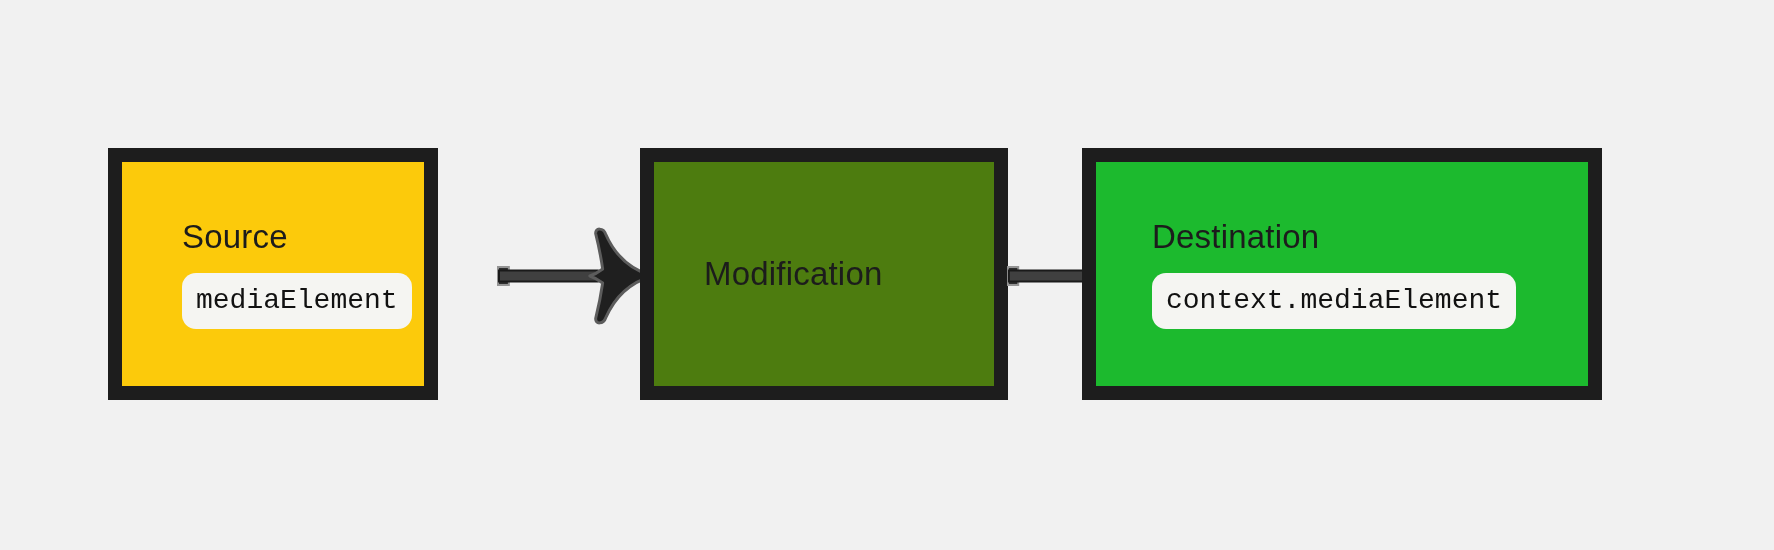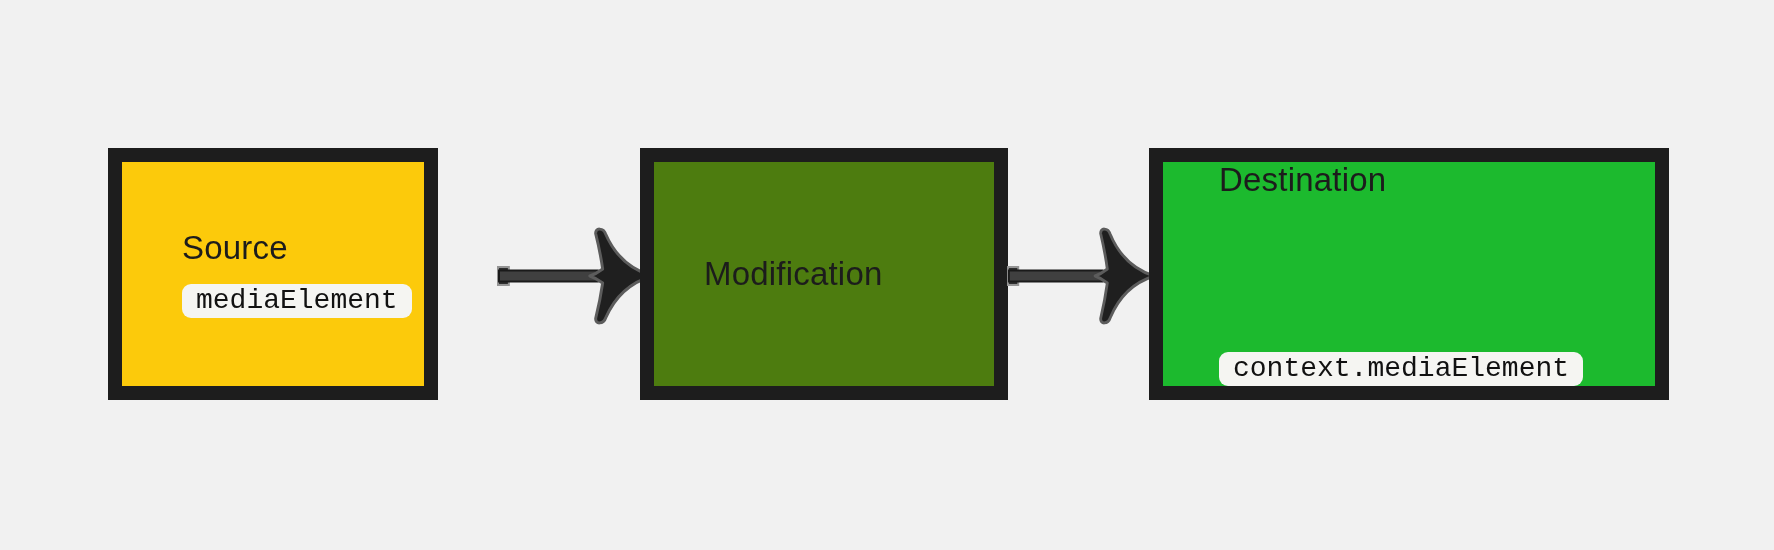--- a/index.html
+++ b/index.html
@@ -21,38 +21,38 @@
     height: 252px;
     box-sizing: border-box;
     border: 14px solid #1d1d1d;
     display: flex;
     flex-direction: column;
     justify-content: center;
     align-items: flex-start;
   }
   .node-source      { left: 108px;  width: 330px; padding-left: 60px; }
   .node-modification{ left: 640px;  width: 368px; padding-left: 50px; }
-  .node-destination { left: 1149px; width: 520px; padding-left: 56px; justify-content: space-between; }
+  .node-destination { left: 1082px; width: 520px; padding-left: 56px; }
   .node-title {
     font-size: 33px;
     font-weight: 500;
     color: #1c1c1c;
     line-height: 1.1;
     letter-spacing: 0.2px;
   }
   .code-chip {
     margin-top: 18px;
     display: inline-block;
     background: #f5f5f2;
     color: #111111;
     font-family: "Liberation Mono", monospace;
     font-size: 28px;
     line-height: 1.15;
-    padding: 1px 14px;
-    border-radius: 9px;
+    padding: 12px 14px;
+    border-radius: 14px;
     white-space: nowrap;
   }
   .flow-arrow {
     position: absolute;
     top: 226px;
     height: 100px;
   }
   .flow-arrow-1 { left: 497px;  width: 158px; }
   .flow-arrow-2 { left: 1007px; width: 150px; }
 </style>

